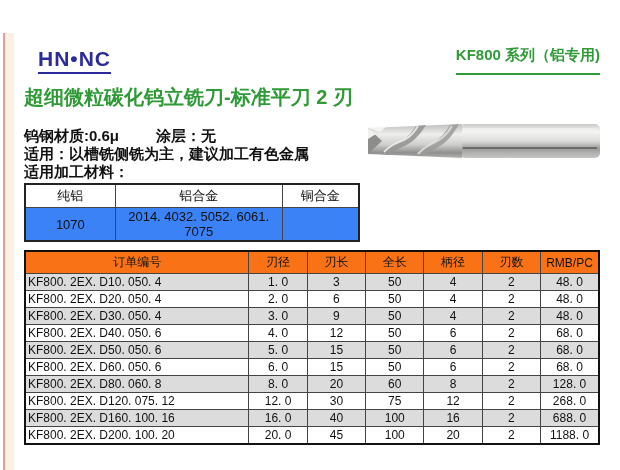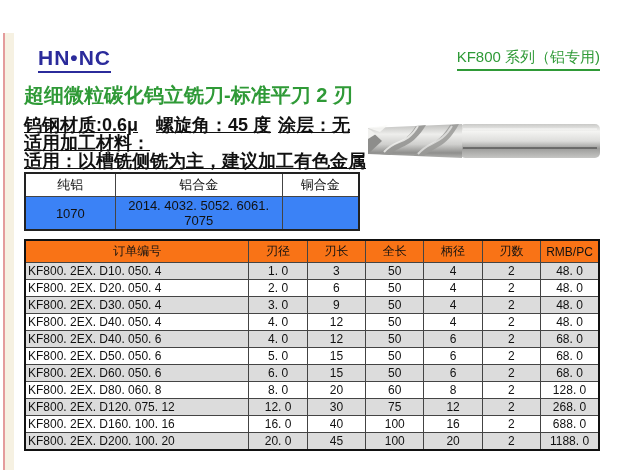--- a/index.html
+++ b/index.html
@@ -22,26 +22,26 @@
   .cream-strip{position:absolute;left:5px;top:33px;bottom:0;width:9px;background:var(--cream-strip);}
   .content{position:absolute;left:24px;top:46px;width:576px;}
 
   .header-row{display:flex;justify-content:space-between;align-items:center;}
   .brand{
     margin-left:14px;font-size:21px;font-weight:bold;letter-spacing:1px;
     color:var(--brand-blue);border-bottom:2px solid var(--brand-blue);
     padding-bottom:1px;display:inline-block;
   }
   .series{
-    font-size:15px;font-weight:normal;color:var(--heading-green);
-    border-bottom:2px solid var(--heading-green);padding-bottom:2px;
+    font-size:15px;font-weight:bold;color:var(--heading-green);
+    border-bottom:2px solid var(--heading-green);padding-bottom:8px;
   }
   .product-title{margin-top:9px;font-size:20px;font-weight:bold;color:var(--heading-green);}
 
-  .specs{margin-top:7px;font-size:18px;font-weight:bold;line-height:18px;text-decoration:underline;}
+  .specs{margin-top:16px;font-size:15px;font-weight:bold;line-height:18px;}
   .spec-line1{display:flex;}
   .spec-material{width:132px;}
   .spec-helix{width:122px;}
 
   table{border-collapse:collapse;border-radius:13px;}
   th,td{border:1px solid #444;}
 
   .workpiece-table{margin-top:2px;width:336px;font-size:13px;text-align:center;border:2px solid #222;}
   .workpiece-table th{font-weight:normal;height:20px;background:#fff;}
   .workpiece-table td{height:20px;background:#3b82f6;}
@@ -75,25 +75,24 @@
   <div class="header-row">
     <span class="brand">HN•NC</span>
     <span class="series">KF800 系列（铝专用)</span>
   </div>
 
   <div class="product-title">超细微粒碳化钨立铣刀-标准平刀 2 刃</div>
 
   <div class="specs">
     <div class="spec-line1">
       <span class="spec-material">钨钢材质:0.6μ</span>
-      <span class="spec-helix">螺旋角：45 度</span>
       <span class="spec-coating">涂层：无</span>
     </div>
+    <div>适用：以槽铣侧铣为主，建议加工有色金属</div>
     <div>适用加工材料：</div>
-    <div>适用：以槽铣侧铣为主，建议加工有色金属</div>
   </div>
 
   <table class="workpiece-table">
     <colgroup>
         <col class="c1">
         <col class="c2">
         <col class="c3">
       </colgroup>
     <thead>
         <tr class="cols">
@@ -148,29 +147,20 @@
           <td>6</td>
           <td>50</td>
           <td>4</td>
           <td>2</td>
           <td>48. 0</td>
         </tr>
         <tr>
           <td>KF800. 2EX. D30. 050. 4</td>
           <td>3. 0</td>
           <td>9</td>
-          <td>50</td>
-          <td>4</td>
-          <td>2</td>
-          <td>48. 0</td>
-        </tr>
-        <tr>
-          <td>KF800. 2EX. D40. 050. 4</td>
-          <td>4. 0</td>
-          <td>12</td>
           <td>50</td>
           <td>4</td>
           <td>2</td>
           <td>48. 0</td>
         </tr>
         <tr>
           <td>KF800. 2EX. D40. 050. 6</td>
           <td>4. 0</td>
           <td>12</td>
           <td>50</td>

